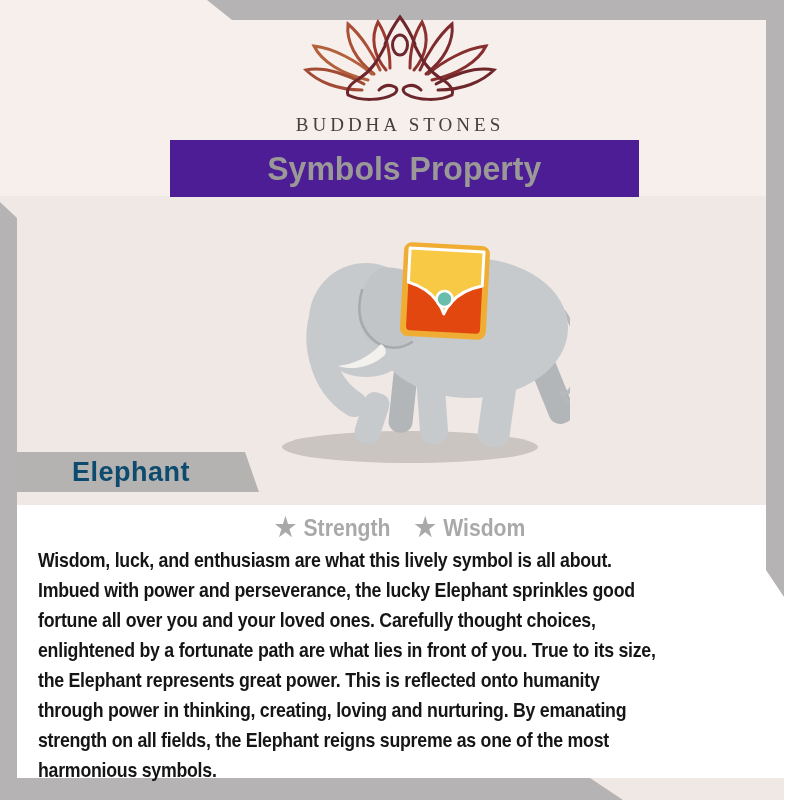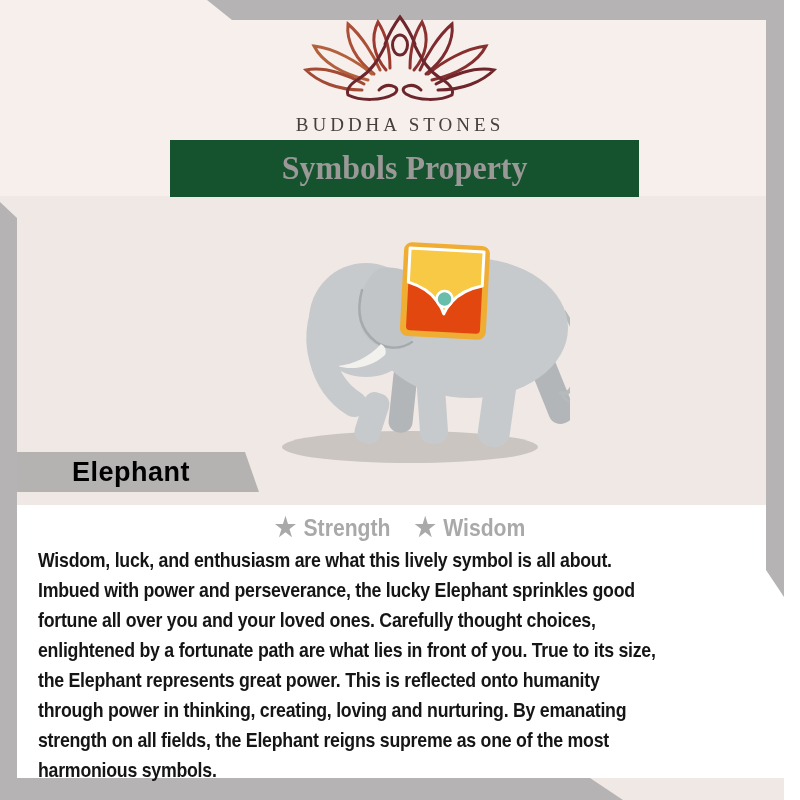--- a/index.html
+++ b/index.html
@@ -22,31 +22,31 @@
               clip-path:polygon(0 0,100% 16px,100% 100%,0 100%);}
   .frame-bottom{left:0;top:778px;width:800px;height:22px;
                 clip-path:polygon(0 0,590px 0,623px 100%,0 100%);}
 
   
   .logo{position:absolute;left:290px;top:12px;width:220px;height:100px;}
   .brand-name{position:absolute;left:0;top:114px;width:800px;text-align:center;
               font-family:"Liberation Serif",serif;font-size:19px;letter-spacing:4px;
               color:#46403d;}
   .title-band{position:absolute;left:170px;top:140px;width:469px;height:57px;
-              background:#14532d;display:flex;align-items:center;justify-content:center;font-family:Liberation Serif, serif;}
+              background:#4c1d95;display:flex;align-items:center;justify-content:center;}
   .title-band span{font-size:33px;font-weight:bold;color:#9b9898;letter-spacing:0px;
                    transform:scaleX(0.97);}
 
   
   .elephant{position:absolute;left:230px;top:220px;width:340px;height:250px;}
 
   .caption-banner{position:absolute;left:17px;top:452px;width:242px;height:40px;
                   background:#b5b2b2;display:flex;align-items:center;justify-content:center;
                   clip-path:polygon(0 0,228px 0,100% 100%,0 100%);}
-  .caption-banner span{font-size:27px;font-weight:bold;color:#000000;letter-spacing:.5px;
+  .caption-banner span{font-size:27px;font-weight:bold;color:#0c4a6e;letter-spacing:.5px;
                        padding-right:14px;}
 
   
   .traits{position:absolute;left:0;top:512px;width:800px;display:flex;
           justify-content:center;gap:26px;transform:scaleX(0.92);}
   .trait{display:inline-flex;align-items:baseline;gap:8px;
          font-size:23px;font-weight:bold;color:#a9a9a9;}
   .trait .star{font-size:26px;}
 
   .description{position:absolute;left:38px;top:545px;width:880px;

